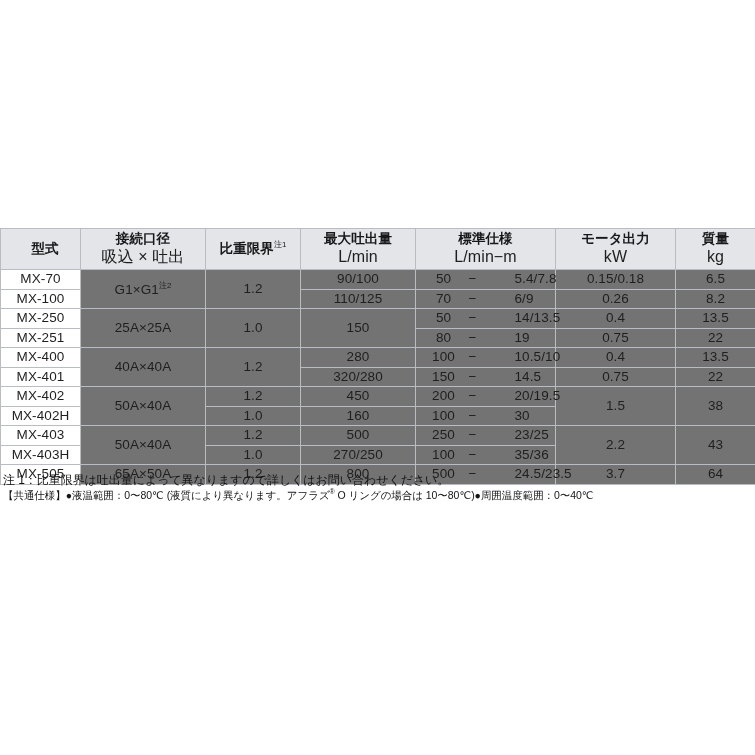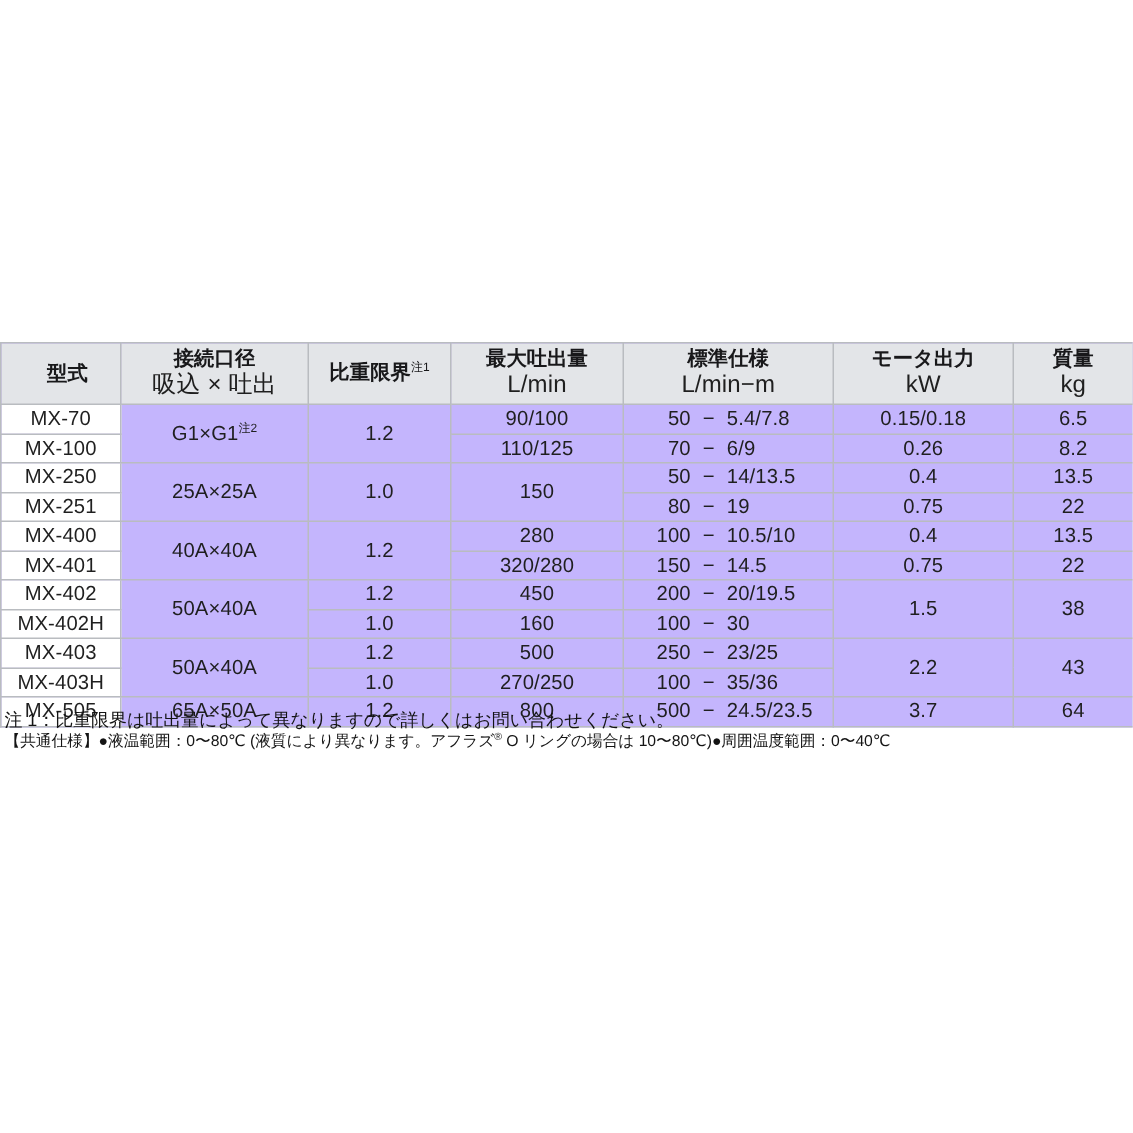--- a/index.html
+++ b/index.html
@@ -26,21 +26,21 @@
     position: absolute;
     left: 0;
     top: 228px;
     width: 755px;
   }
 
   table.spec {
     border-collapse: collapse;
     table-layout: fixed;
     width: 755px;
-    background: #c4b5fd;
+    background: #737373;
   }
 
   table.spec td,
   table.spec th {
     border: 1px solid #b9bcc0;
     padding: 0;
     text-align: center;
     vertical-align: middle;
     font-size: 13.5px;
     line-height: 1.15;
@@ -97,30 +97,31 @@
   
   .std {
     display: inline-block;
     white-space: nowrap;
     text-align: left;
     width: 118px;
   }
   .std .n1 {
     display: inline-block;
     width: 34px;
-    text-align: right;
+    text-align: center;
   }
   .std .dash {
     display: inline-block;
     width: 24px;
     text-align: center;
   }
   .std .n2 {
     display: inline-block;
     text-align: left;
+    margin-left: 30px;
   }
 
   
   #notes {
     position: absolute;
     left: 3px;
     top: 474px;
     width: 752px;
     font-size: 10.5px;
     line-height: 12.2px;

